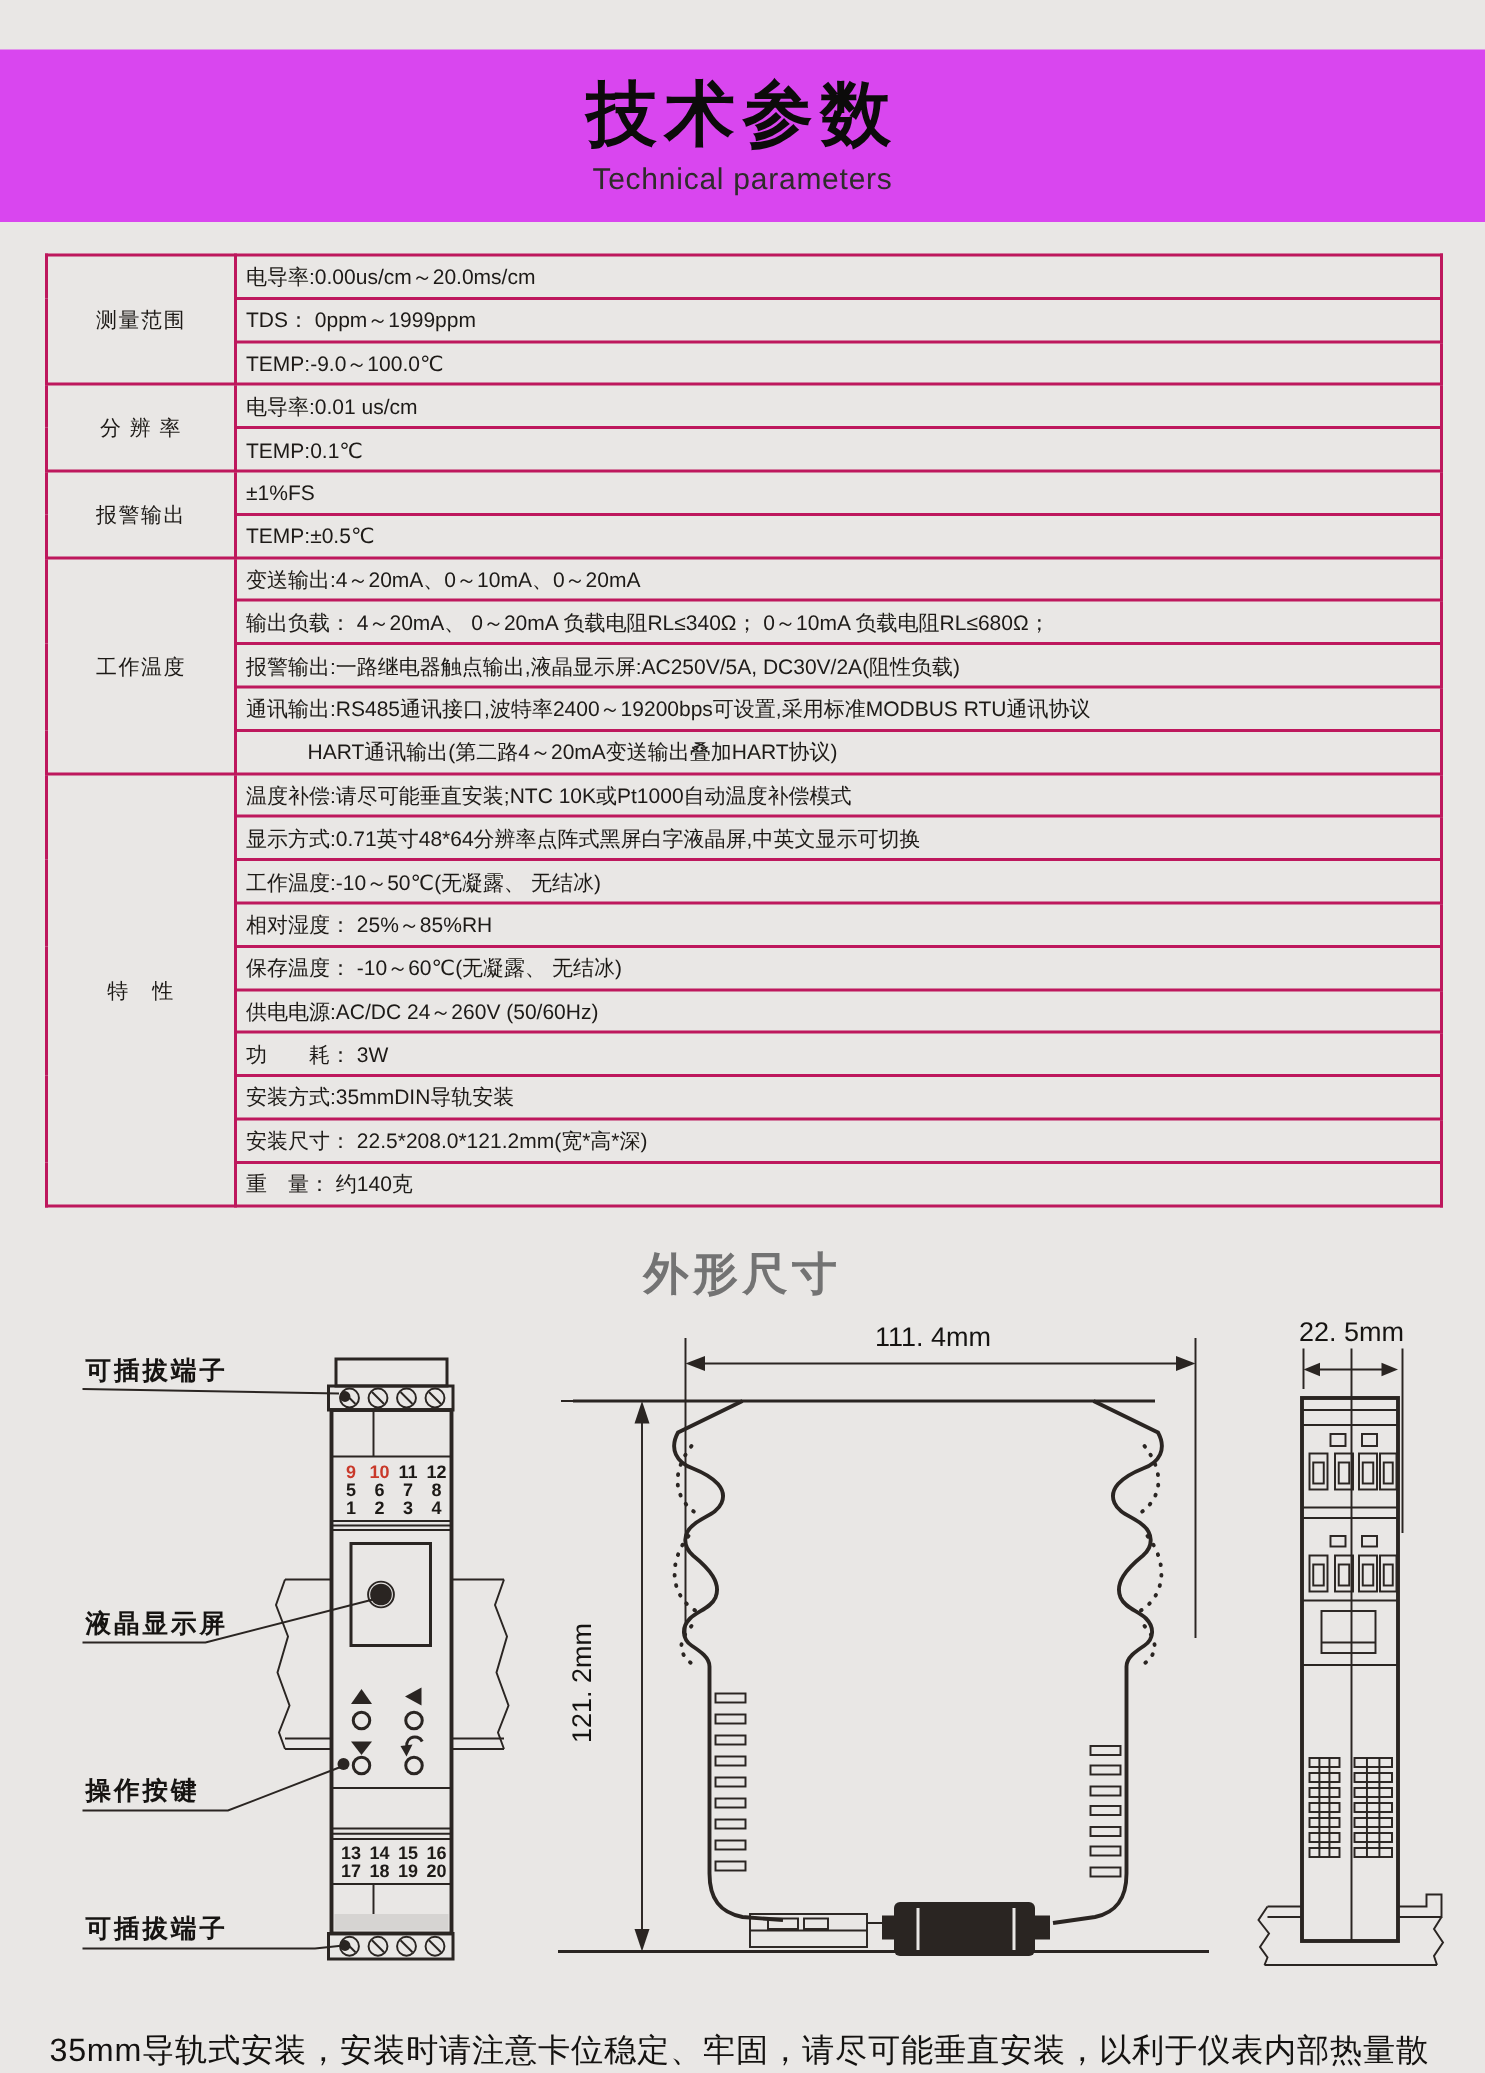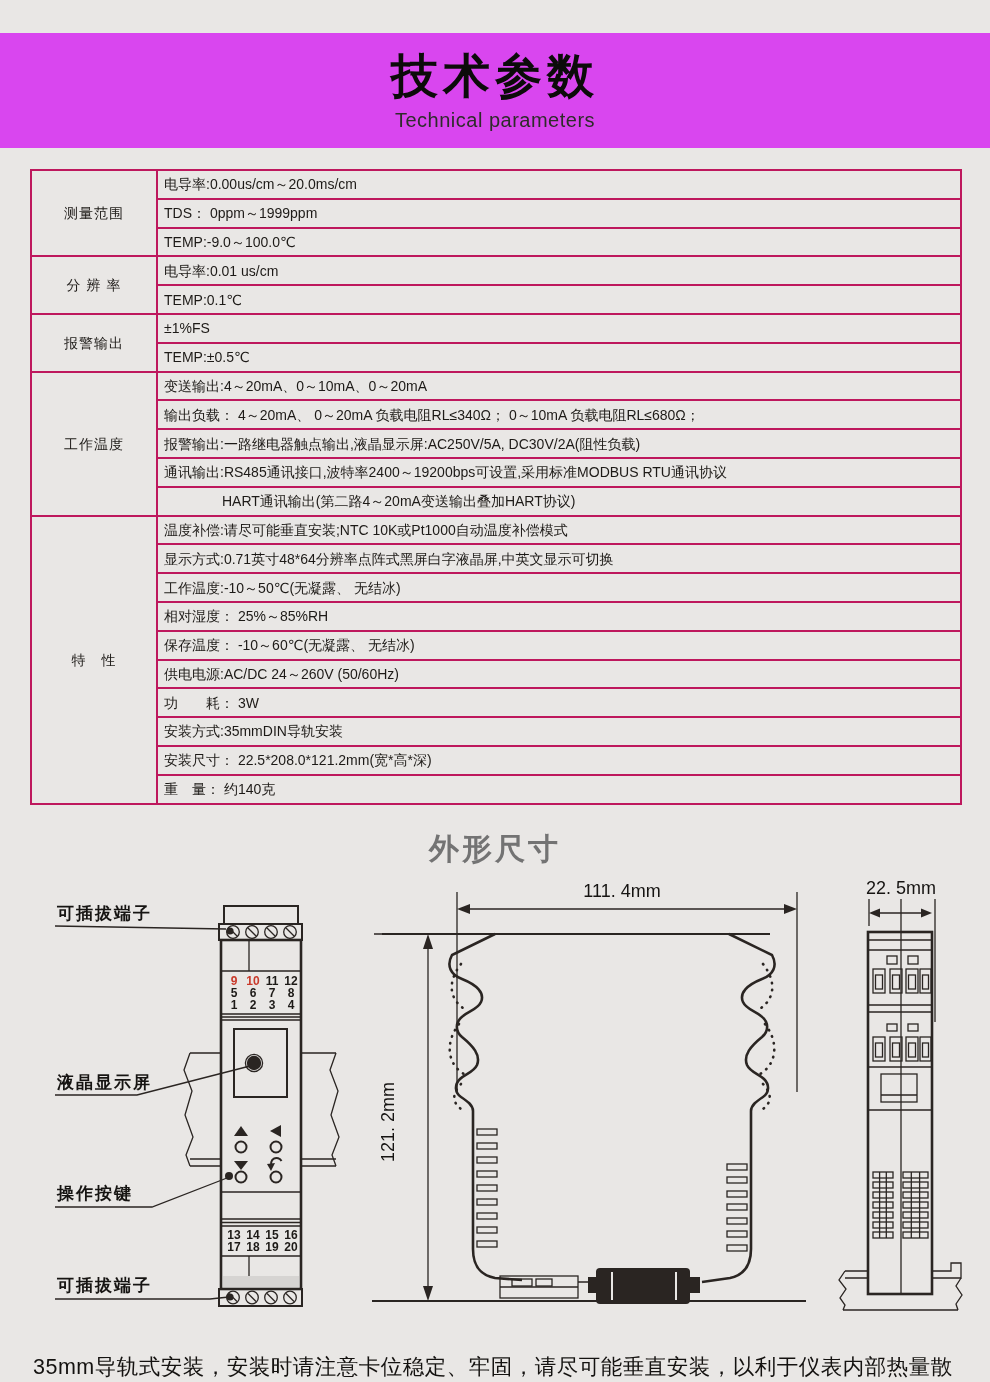--- a/index.html
+++ b/index.html
@@ -13,21 +13,21 @@
   .band h1{margin:0;padding-top:12px;font-size:47px;font-weight:700;letter-spacing:5px;color:#0c0b0a;}
   .band .sub{font-size:20px;color:#2e2c2a;margin-top:1px;letter-spacing:.5px;}
   .spec-wrap{margin:21px 28px 0 30px;}
   table.specs{width:100%;border-collapse:collapse;table-layout:fixed;}
   table.specs td{
     border:2px solid #be185d;font-size:14px;height:26.8px;
     padding:0 6px;vertical-align:middle;line-height:1.15;
     white-space:nowrap;overflow:hidden;
   }
   td.cat{width:112px;text-align:center;letter-spacing:1px;padding:0 2px;}
-  td.val.indent{padding-left:64px;}
+  td.val.indent{padding-left:47px;}
   .dim-title{text-align:center;font-size:30px;font-weight:700;letter-spacing:3px;margin:24px 0 4px;color:#737373;}
   .drawing{display:block;}
   .footer{margin:8px 30px 0 33px;font-size:21.5px;color:#141210;letter-spacing:.5px;}
 
   
   .ln{stroke:#2a2522;fill:none;}
   .w1{stroke-width:1.3;}
   .w2{stroke-width:2;}
   .w3{stroke-width:2.6;}
   .fillink{fill:#2a2522;stroke:none;}

